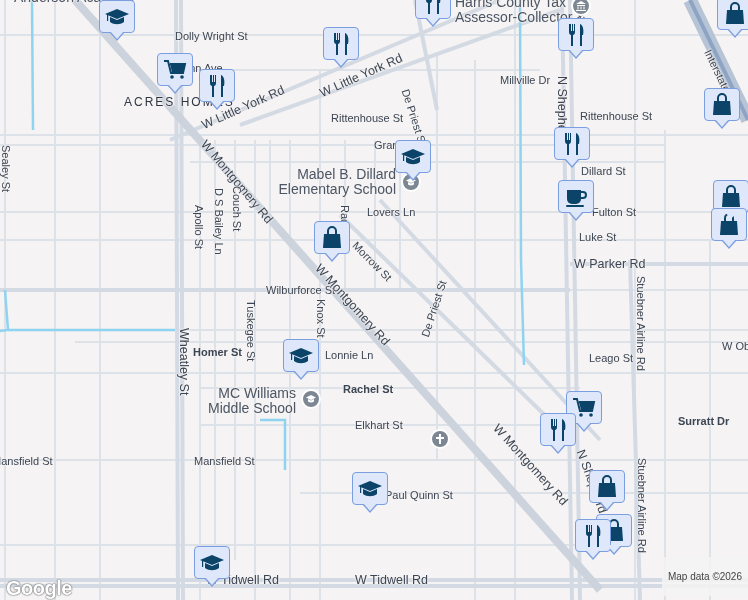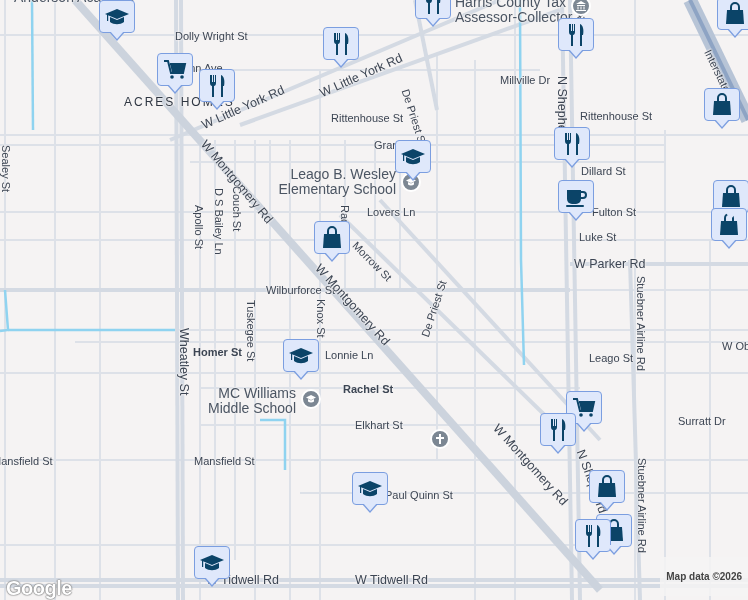--- a/index.html
+++ b/index.html
@@ -10,21 +10,21 @@
   .lbl.big{font-size:12.5px;}
   .lbl.poi{font-size:14px;color:#4b5563;line-height:1.05;text-align:right;}
   .lbl.area{font-size:12px;letter-spacing:2px;color:#2f3642;}
   .pin{position:absolute;width:36px;height:33px;background:#dfe8fb;border:1px solid #7b9ee0;border-radius:4px;box-sizing:border-box;display:flex;align-items:center;justify-content:center;cursor:pointer;}
   .pin::after{content:"";position:absolute;left:50%;bottom:-9px;margin-left:-8px;width:0;height:0;border-left:8px solid transparent;border-right:8px solid transparent;border-top:9px solid #7b9ee0;}
   .pin::before{content:"";position:absolute;left:50%;bottom:-7px;margin-left:-7px;width:0;height:0;border-left:7px solid transparent;border-right:7px solid transparent;border-top:8px solid #dfe8fb;z-index:1;}
   .pin svg{width:26px;height:26px;}
   .gpin{position:absolute;width:20px;height:20px;border-radius:50%;background:#7c8793;border:2px solid #fff;box-sizing:border-box;display:flex;align-items:center;justify-content:center;}
   .gpin svg{width:12px;height:12px;}
   .google-logo{position:absolute;left:6px;top:577px;font-size:20px;font-weight:bold;color:#fff;letter-spacing:-0.5px;text-shadow:0 0 1px #666,0 0 1px #666,0 0 2px #888;}
-  .attrib{position:absolute;right:0;top:557px;padding:14px 6px;background:rgba(245,243,243,0.85);font-size:10px;color:#444;font-weight:bold;}
+  .attrib{position:absolute;right:0;top:557px;padding:14px 6px;background:rgba(245,243,243,0.85);font-size:10px;color:#444;}
 </style>
 </head>
 <body>
 
 <div id="map">
 
   <svg id="roads" width="748" height="600">
     <g stroke="#dde1e8" stroke-width="2" fill="none">
 
       <line x1="0" y1="35" x2="748" y2="35"></line>
@@ -131,39 +131,39 @@
   <div class="lbl" style="left:326px;top:299px;transform:rotate(90deg);transform-origin:left top;">Knox St</div>
   <div class="lbl" style="left:420px;top:335px;transform:rotate(-72deg);transform-origin:left top;">De Priest St</div>
   <div class="lbl" style="left:646px;top:276px;transform:rotate(90deg);transform-origin:left top;">Stuebner Airline Rd</div>
   <div class="lbl" style="left:722px;top:341px;">W Obion</div>
   <div class="lbl big" style="left:190px;top:328px;transform:rotate(90deg);transform-origin:left top;">Wheatley St</div>
   <div class="lbl" style="left:193px;top:347px;font-weight:bold;">Homer St</div>
   <div class="lbl" style="left:325px;top:350px;">Lonnie Ln</div>
   <div class="lbl" style="left:581px;top:353px;padding-left:8px;">Leago St</div>
   <div class="lbl" style="left:343px;top:384px;font-weight:bold;">Rachel St</div>
   <div class="lbl" style="left:355px;top:420px;">Elkhart St</div>
-  <div class="lbl" style="left:678px;top:416px;">Surratt Dr</div>
+  <div class="lbl" style="left:678px;top:416px;font-weight:bold;">Surratt Dr</div>
   <div class="lbl" style="left:-8px;top:456px;">Mansfield St</div>
   <div class="lbl" style="left:194px;top:456px;">Mansfield St</div>
   <div class="lbl big" style="left:500px;top:422px;transform:rotate(48deg);transform-origin:left top;">W Montgomery Rd</div>
   <div class="lbl big" style="left:568px;top:76px;transform:rotate(90deg);transform-origin:left top;">N Shepherd</div>
   <div class="lbl big" style="left:586px;top:448px;transform:rotate(70deg);transform-origin:left top;">N Shepherd</div>
   <div class="lbl" style="left:647px;top:458px;transform:rotate(90deg);transform-origin:left top;">Stuebner Airline Rd</div>
   <div class="lbl" style="left:385px;top:490px;">Paul Quinn St</div>
   <div class="lbl big" style="left:206px;top:574px;">W Tidwell Rd</div>
   <div class="lbl big" style="left:355px;top:574px;">W Tidwell Rd</div>
   <div class="lbl" style="left:712px;top:48px;transform:rotate(64deg);transform-origin:left top;">Interstate 45</div>
 
   <div class="lbl poi" style="left:14px;top:-10px;">Anderson Academy</div>
   <div class="lbl poi" style="left:455px;top:-5px;text-align:left;">
     <div>Harris County Tax</div>
     <div>Assessor-Collector &amp;</div>
   </div>
   <div class="lbl poi" style="left:278px;top:167px;width:118px;">
-    <div>Leago B. Wesley</div>
+    <div>Mabel B. Dillard</div>
     <div>Elementary School</div>
   </div>
   <div class="lbl poi" style="left:196px;top:386px;width:100px;">
     <div>MC Williams</div>
     <div>Middle School</div>
   </div>
 
   <div class="gpin" style="left:571px;top:-4px;">
     <svg viewBox="0 0 12 12">
         <path d="M1 4 L6 1 L11 4 Z M2 5 h8 v1 h-8z M2.5 6.5 h1 v3 h-1z M5.5 6.5 h1 v3 h-1z M8.5 6.5 h1 v3 h-1z M1 10 h10 v1 h-10z" fill="#fff"></path>

